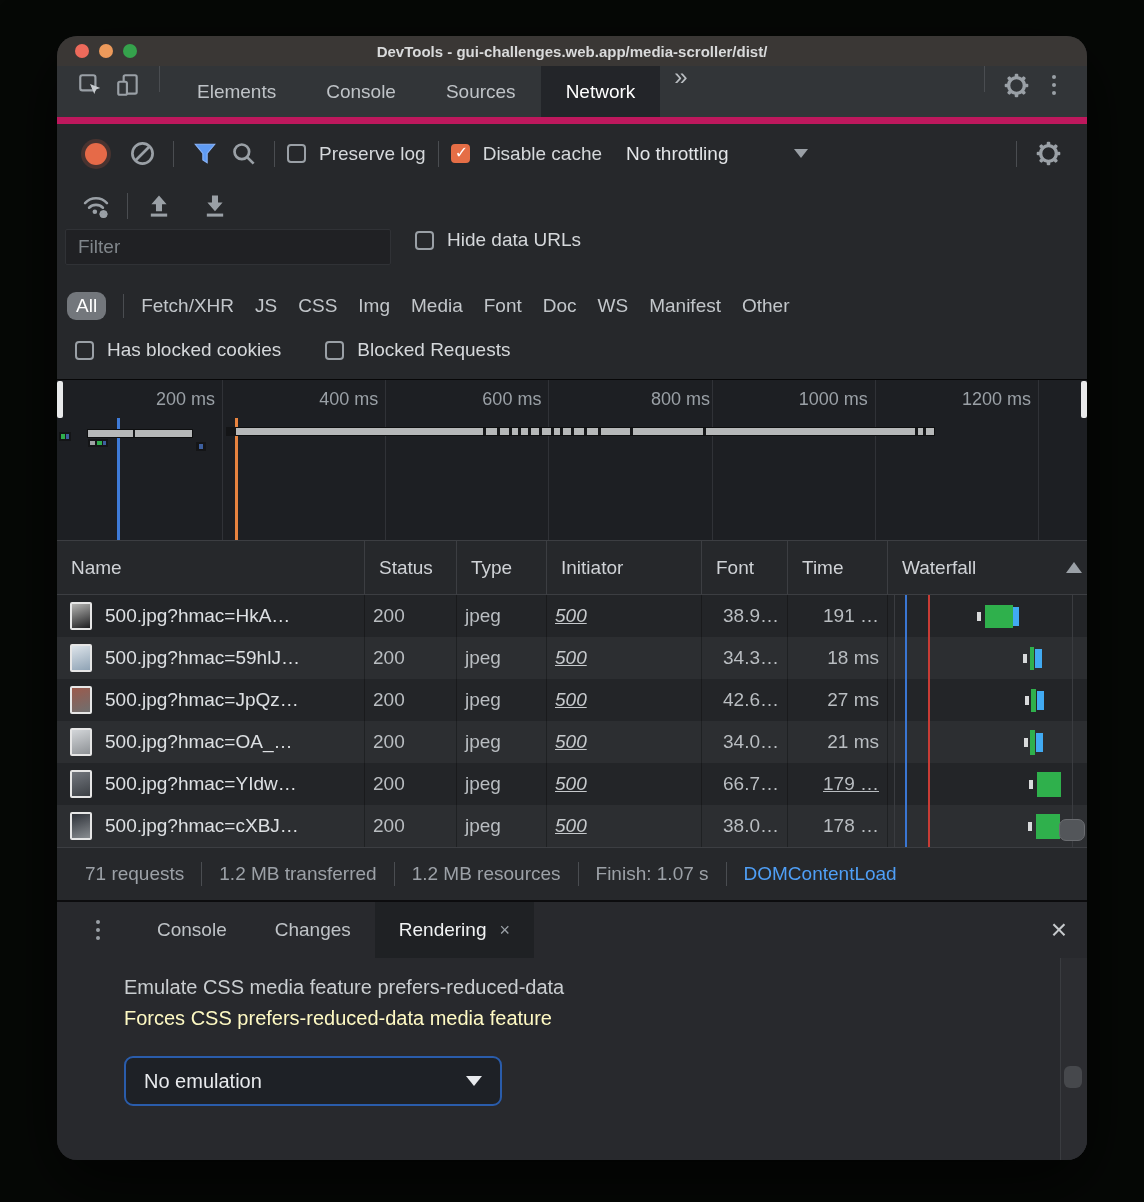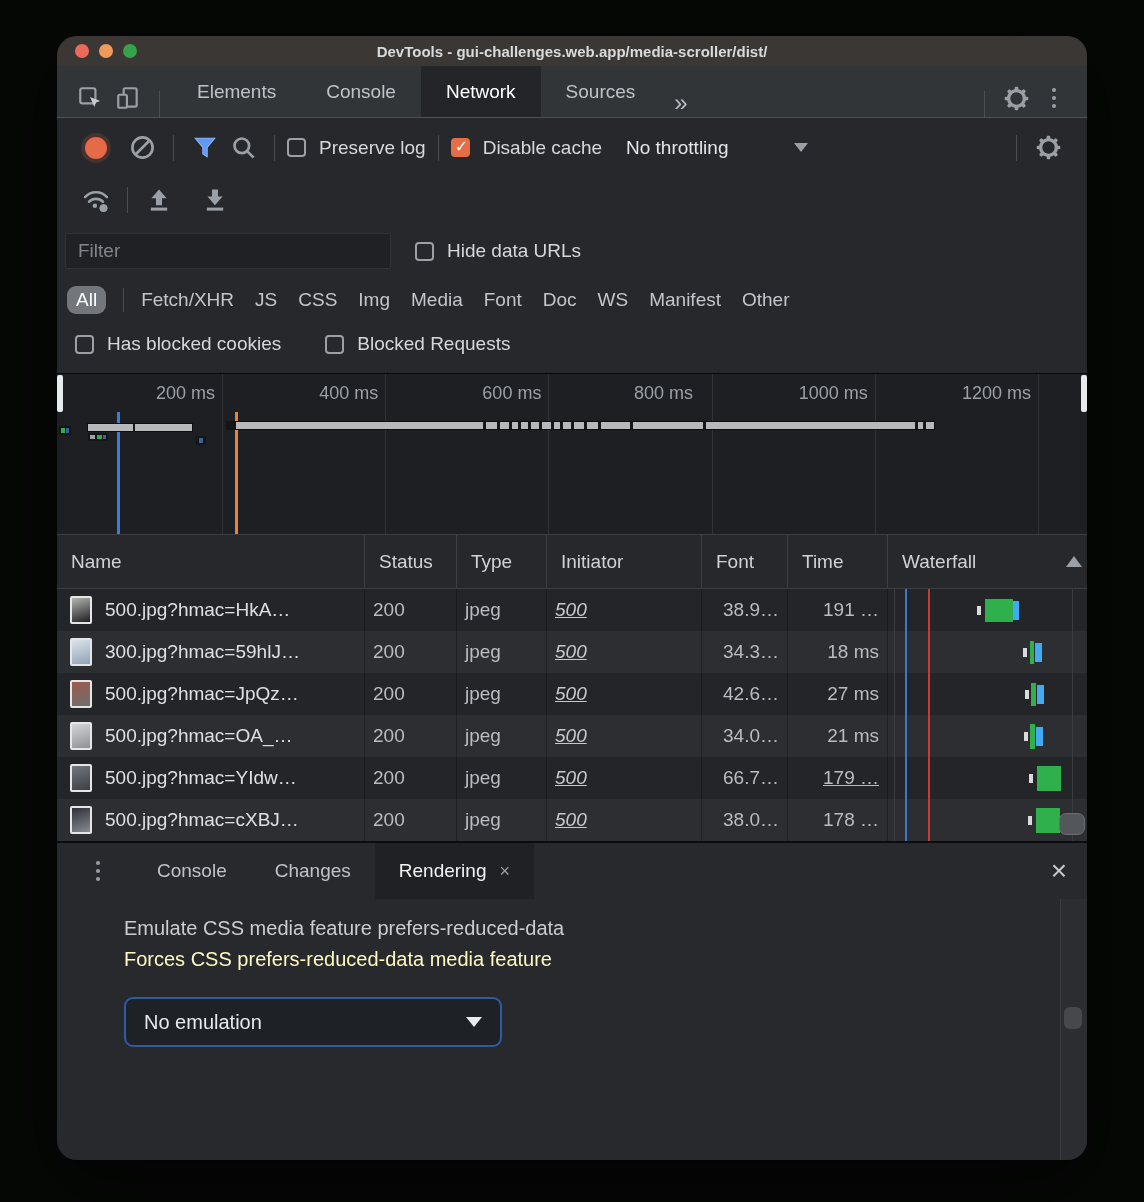--- a/index.html
+++ b/index.html
@@ -8,21 +8,21 @@
   .window{position:absolute;left:57px;top:36px;width:1030px;height:1124px;border-radius:20px;
           overflow:hidden;background:#202124;display:flex;flex-direction:column;
           box-shadow:0 22px 70px rgba(0,0,0,.7);}
   
   .titlebar{height:30px;background:#3a3735;display:flex;align-items:center;justify-content:center;position:relative;flex:none;}
   .traffic{position:absolute;left:18px;top:8px;display:flex;gap:10px;}
   .tl{width:14px;height:14px;border-radius:50%;}
   .tl.red{background:#ed6a5b;} .tl.yellow{background:#ed9a5b;} .tl.green{background:#35a24c;}
   .title{font-size:15px;font-weight:bold;color:#d9dadb;}
   
-  .tabbar{height:51px;background:#323538;display:flex;align-items:flex-end;padding:0 14px 0 14px;flex:none;border-bottom:1px solid #be185d;}
+  .tabbar{height:51px;background:#323538;display:flex;align-items:flex-start;padding:0 14px 0 14px;flex:none;border-bottom:7px solid #be185d;}
   .icon-btn{display:flex;align-items:center;justify-content:center;width:38px;height:38px;flex:none;}
   .vdiv{width:1px;height:26px;background:#4a4d51;margin:0 12px;flex:none;}
   .tabs{display:flex;height:100%;}
   .tab{height:100%;display:flex;align-items:center;padding:0 25px;font-size:19px;color:#bfc3c7;cursor:default;}
   .tab.active{background:#232529;color:#ffffff;}
   .more-tabs{font-size:24px;color:#b9bdc1;padding:0 14px;margin-top:-3px;}
   .spacer{flex:1;}
   .dots-v{flex-direction:column;gap:4px;}
   .dots-v i{width:4px;height:4px;border-radius:50%;background:#9aa0a6;display:block;}
   
@@ -32,21 +32,21 @@
   .check-group{display:flex;align-items:center;gap:13px;font-size:19px;color:#d5d8db;white-space:nowrap;}
   .cb{width:19px;height:19px;border:2px solid #9aa0a6;border-radius:4px;box-sizing:border-box;flex:none;}
   .cb.checked{background:#e56e46;border-color:#e56e46;position:relative;}
   .cb.checked::after{content:"\2713";position:absolute;left:2px;top:-3px;color:#fff;font-size:16px;font-weight:bold;}
   .fake-select{margin-left:24px;width:182px;display:flex;align-items:center;justify-content:space-between;
                font-size:19px;color:#e3e5e8;white-space:nowrap;}
   .caret-down{width:0;height:0;border-left:7px solid transparent;border-right:7px solid transparent;border-top:9px solid #9aa0a6;}
   
   .toolbar2{height:46px;background:#26282b;display:flex;align-items:center;padding:0 20px;flex:none;}
   
-  .filterrow{height:56px;background:#26282b;display:flex;align-items:center;padding-left:8px;flex:none;}
+  .filterrow{height:56px;background:#26282b;display:flex;align-items:flex-start;padding-left:8px;flex:none;}
   .filter-input{width:326px;height:36px;background:#202124;border:1px solid #303236;border-radius:2px;color:#dadde0;
                 padding:0 12px;font-size:19px;outline:none;font-family:inherit;box-sizing:border-box;}
   .filter-input::placeholder{color:#80868b;}
   .filterrow .check-group{margin-left:24px;}
   
   .chiprow{height:42px;background:#26282b;display:flex;align-items:center;padding-left:10px;gap:21px;
            font-size:19px;color:#c2c6ca;flex:none;}
   .chip{cursor:default;}
   .chip.active{background:#73777c;color:#fff;padding:3px 9px;border-radius:9px;}
   .chip-div{width:1px;height:24px;background:#4a4d51;margin:0 -4px;}
@@ -139,22 +139,22 @@
     <span class="icon-btn">
       <svg width="26" height="26" viewBox="0 0 24 24">
             <rect x="8" y="3" width="12" height="17" rx="1.5" fill="none" stroke="#9aa0a6" stroke-width="2"></rect>
             <rect x="3" y="9" width="8" height="12" rx="1.5" fill="#323538" stroke="#9aa0a6" stroke-width="2"></rect>
           </svg>
     </span>
     <span class="vdiv"></span>
     <div class="tabs" id="main-tabs">
           <div class="tab">Elements</div>
           <div class="tab">Console</div>
+          <div class="tab">Sources</div>
           <div class="tab active">Network</div>
-          <div class="tab">Sources</div>
         </div>
     <span class="more-tabs">»</span>
     <div class="spacer"></div>
     <span class="vdiv"></span>
     <span class="icon-btn">
       <svg width="27" height="27" viewBox="0 0 24 24">
             <g fill="#9aa0a6">
               <circle cx="12" cy="12" r="7" fill="none" stroke="#9aa0a6" stroke-width="3"></circle>
               <circle cx="12" cy="12" r="2.2" fill="#323538"></circle>
               <rect x="10.4" y="1.5" width="3.2" height="4.5" rx="1"></rect>
@@ -300,21 +300,21 @@
   <div class="overview" id="overview">
     <span class="grip" style="left:0;"></span>
     <span class="grip" style="right:0;"></span>
   <div class="ov-grid" style="left: 165px;"></div>
         <div class="ov-label" style="left: 158px;">200 ms</div>
         <div class="ov-grid" style="left: 328.2px;"></div>
         <div class="ov-label" style="left: 321.2px;">400 ms</div>
         <div class="ov-grid" style="left: 491.4px;"></div>
         <div class="ov-label" style="left: 484.4px;">600 ms</div>
         <div class="ov-grid" style="left: 654.6px;"></div>
-        <div class="ov-label" style="left: 636px;">800 ms</div>
+        <div class="ov-label" style="left: 653px;">800 ms</div>
         <div class="ov-grid" style="left: 817.8px;"></div>
         <div class="ov-label" style="left: 810.8px;">1000 ms</div>
         <div class="ov-grid" style="left: 981px;"></div>
         <div class="ov-label" style="left: 974px;">1200 ms</div>
         <div class="ov-line blue" style="left: 60px;"></div>
         <div class="ov-line orange" style="left: 178px;"></div>
         <div class="mk mk-dark" style="left: 2px; top: 52px; width: 12px; height: 9px;"></div>
         <div class="mk mk-green" style="left: 4px; top: 54px; width: 4px; height: 5px;"></div>
         <div class="mk mk-navy" style="left: 9px; top: 54px; width: 3px; height: 5px;"></div>
         <div class="mk mk-gray" style="left: 30px; top: 49px; width: 106px; height: 9px;"></div>
@@ -379,21 +379,21 @@
           <div class="td" style="width: 155px;">
             <span class="link">500</span>
           </div>
           <div class="td right" style="width: 86px;">38.9…</div>
           <div class="td right" style="width: 100px;">191 …</div>
           <div class="td wf"></div>
         </div>
         <div class="row even">
           <div class="td name" style="width: 308px;">
             <span class="thumb" style="background: linear-gradient(160deg, rgb(221, 228, 234), rgb(143, 163, 181));"></span>
-            <span>300.jpg?hmac=59hlJ…</span>
+            <span>500.jpg?hmac=59hlJ…</span>
           </div>
           <div class="td" style="width: 92px;">200</div>
           <div class="td" style="width: 90px;">jpeg</div>
           <div class="td" style="width: 155px;">
             <span class="link">500</span>
           </div>
           <div class="td right" style="width: 86px;">34.3…</div>
           <div class="td right" style="width: 100px;">18 ms</div>
           <div class="td wf"></div>
         </div>
@@ -469,20 +469,31 @@
         <div class="wfm wfm-tick" style="left: 967px; top: 142.5px; width: 4px; height: 9px;"></div>
         <div class="wfm wfm-green" style="left: 973px; top: 134.5px; width: 5px; height: 25px;"></div>
         <div class="wfm wfm-blue" style="left: 979px; top: 137.5px; width: 7px; height: 19px;"></div>
         <div class="wfm wfm-tick" style="left: 972px; top: 184.5px; width: 4px; height: 9px;"></div>
         <div class="wfm wfm-green" style="left: 980px; top: 176.5px; width: 24px; height: 25px;"></div>
         <div class="wfm wfm-tick" style="left: 971px; top: 226.5px; width: 4px; height: 9px;"></div>
         <div class="wfm wfm-green" style="left: 979px; top: 218.5px; width: 24px; height: 25px;"></div>
         <div class="scroll-thumb"></div>
       </div>
 
+  <div class="statusbar" id="statusbar">
+        <div class="sb-item">71 requests</div>
+        <div class="sb-sep"></div>
+        <div class="sb-item">1.2 MB transferred</div>
+        <div class="sb-sep"></div>
+        <div class="sb-item">1.2 MB resources</div>
+        <div class="sb-sep"></div>
+        <div class="sb-item">Finish: 1.07 s</div>
+        <div class="sb-sep"></div>
+        <div class="sb-item sb-blue">DOMContentLoad</div>
+      </div>
 
   <div class="drawer-tabs" id="drawer-tabs">
     <span class="icon-btn dots-v d-kebab">
           <i></i>
           <i></i>
           <i></i>
         </span>
   <div class="dtab">
           <span>Console</span>
         </div>

